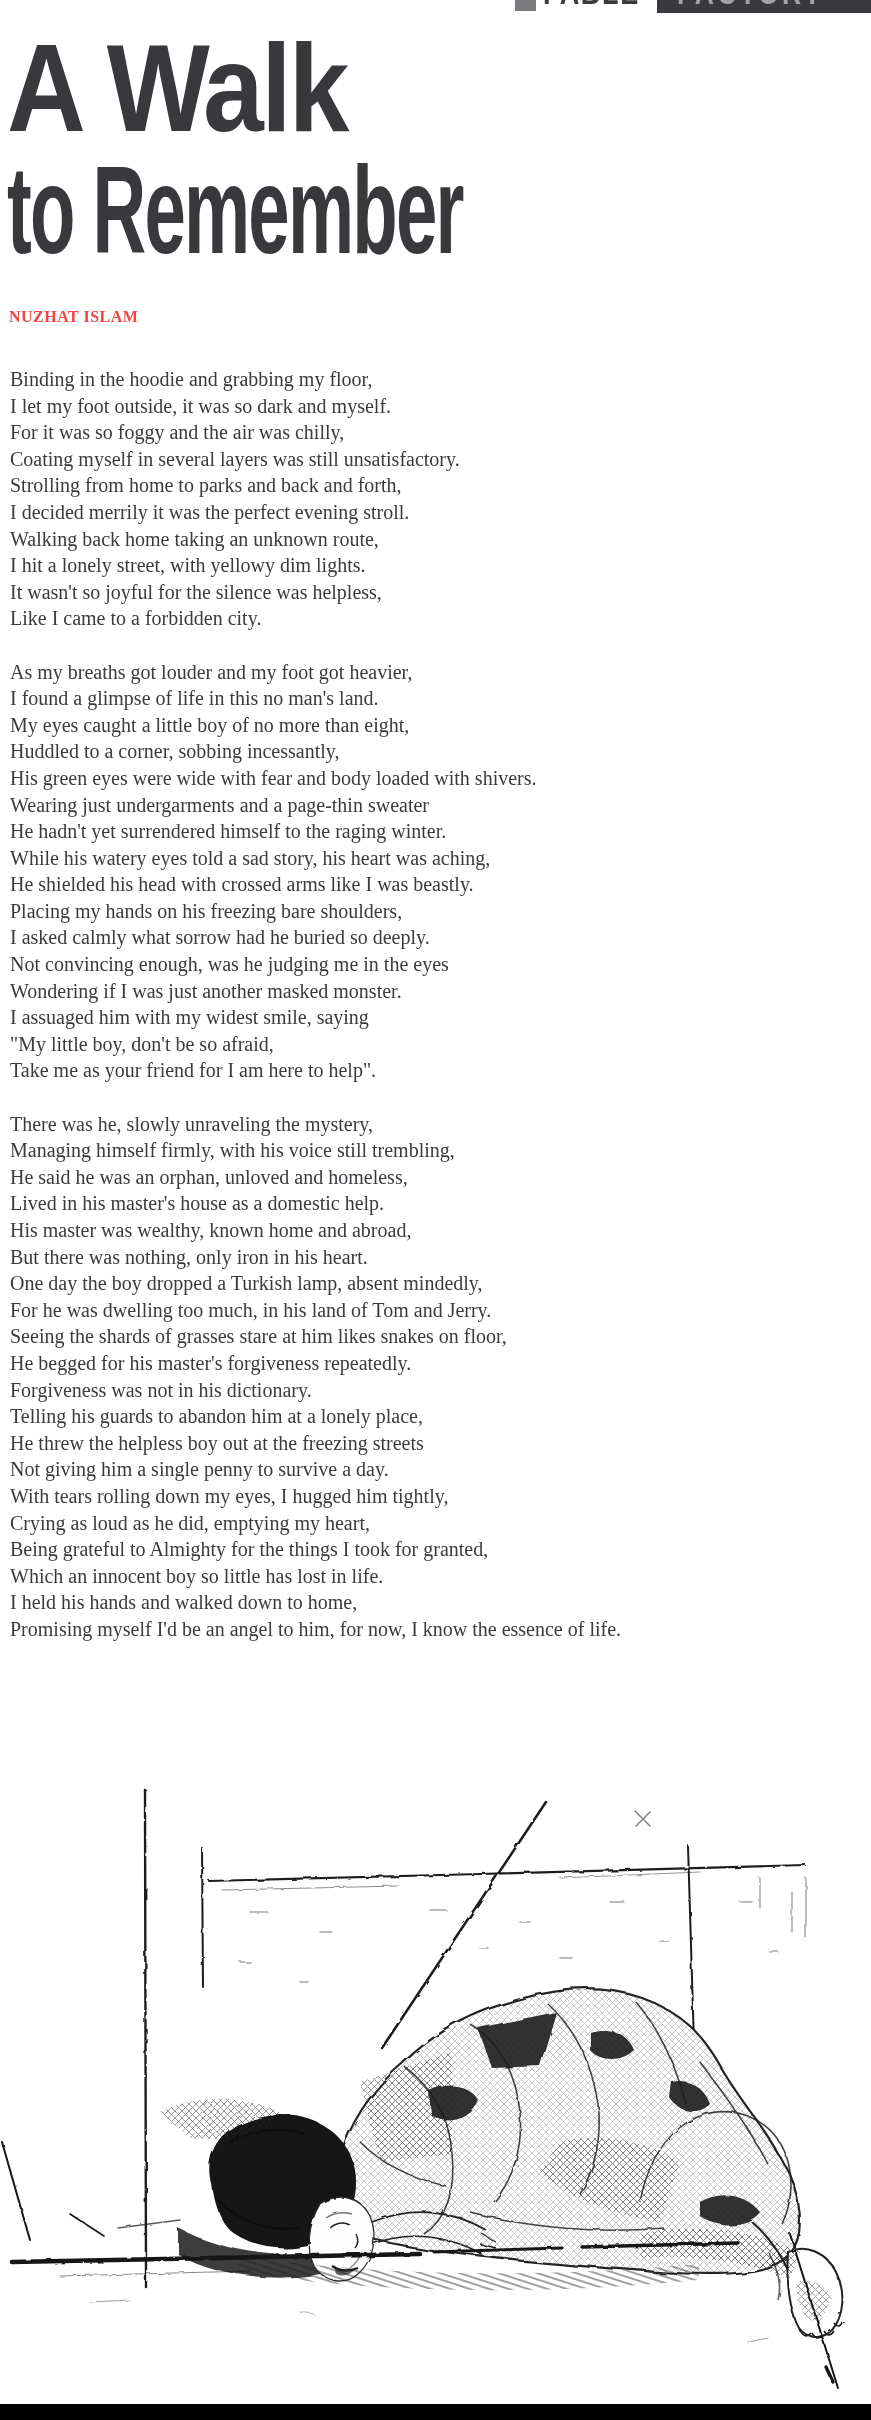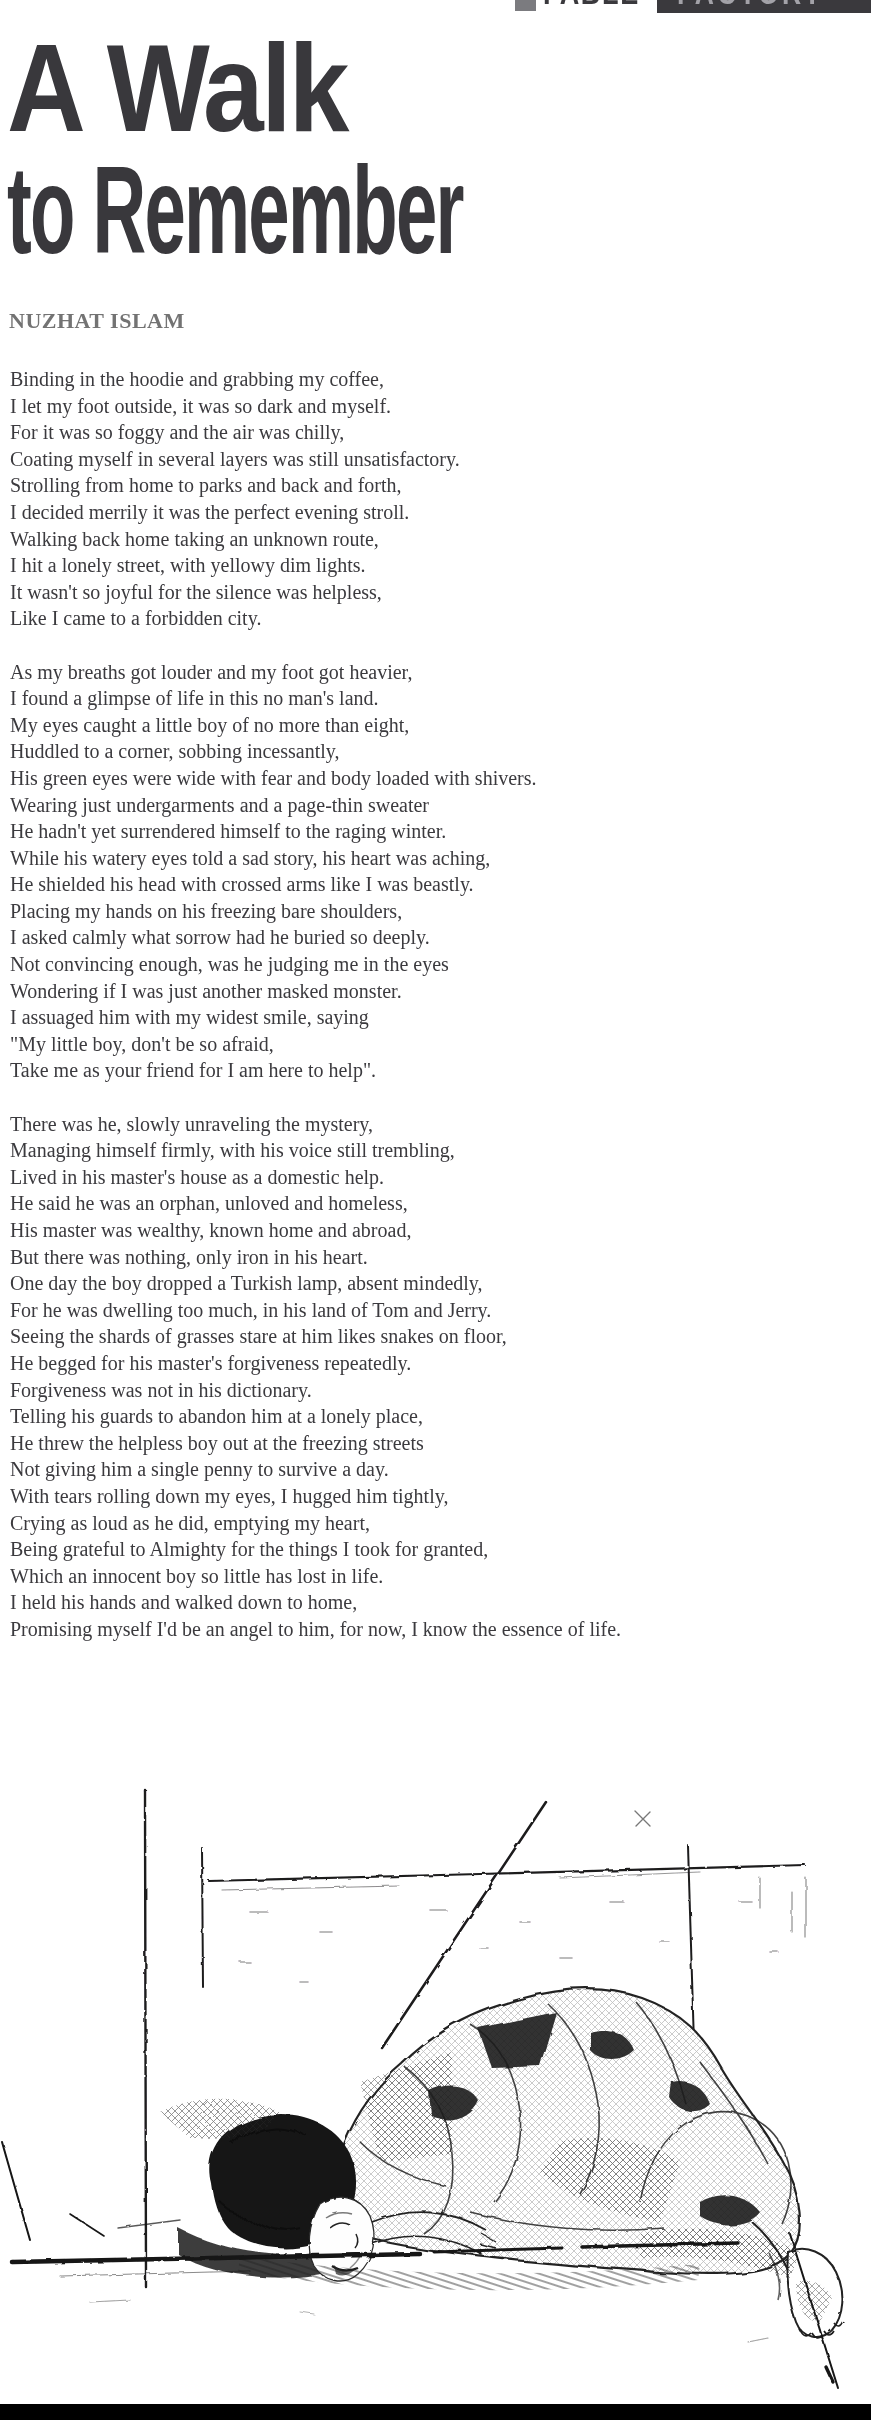--- a/index.html
+++ b/index.html
@@ -21,21 +21,21 @@
 
   
   .title-line{position:absolute;left:7px;font-family:"Liberation Sans",sans-serif;font-weight:bold;
       color:#39383c;font-size:124px;line-height:1;letter-spacing:-3px;white-space:nowrap;
       transform-origin:0 0;}
   #title1{top:26px;transform:scaleX(.88);}
   #title2{top:148px;transform:scaleX(.60);}
 
   
   .byline{position:absolute;top:308px;left:9px;font-family:"Liberation Serif",serif;
-      font-weight:bold;font-size:22px;letter-spacing:.5px;color:#737373;white-space:nowrap;}
+      font-weight:bold;font-size:16px;letter-spacing:.5px;color:#ef4444;white-space:nowrap;}
 
   
   .poem{position:absolute;top:366px;left:10px;width:840px;color:#3b3a3e;
       font-size:20px;line-height:26.6px;}
   .stanza{margin:0 0 26.6px 0;}
   .poem-line{white-space:nowrap;}
 
   
   .illus{position:absolute;top:1782px;left:0;width:871px;height:612px;}
 
@@ -55,21 +55,21 @@
   </div>
 </div>
 
 <div id="title1" class="title-line">A Walk</div>
 <div id="title2" class="title-line">to Remember</div>
 
 <div class="byline">NUZHAT ISLAM</div>
 
 <div class="poem">
     <div class="stanza">
-      <div class="poem-line">Binding in the hoodie and grabbing my coffee,</div>
+      <div class="poem-line">Binding in the hoodie and grabbing my floor,</div>
       <div class="poem-line">I let my foot outside, it was so dark and myself.</div>
       <div class="poem-line">For it was so foggy and the air was chilly,</div>
       <div class="poem-line">Coating myself in several layers was still unsatisfactory.</div>
       <div class="poem-line">Strolling from home to parks and back and forth,</div>
       <div class="poem-line">I decided merrily it was the perfect evening stroll.</div>
       <div class="poem-line">Walking back home taking an unknown route,</div>
       <div class="poem-line">I hit a lonely street, with yellowy dim lights.</div>
       <div class="poem-line">It wasn't so joyful for the silence was helpless,</div>
       <div class="poem-line">Like I came to a forbidden city.</div>
     </div>
@@ -87,22 +87,22 @@
       <div class="poem-line">I asked calmly what sorrow had he buried so deeply.</div>
       <div class="poem-line">Not convincing enough, was he judging me in the eyes</div>
       <div class="poem-line">Wondering if I was just another masked monster.</div>
       <div class="poem-line">I assuaged him with my widest smile, saying</div>
       <div class="poem-line">"My little boy, don't be so afraid,</div>
       <div class="poem-line">Take me as your friend for I am here to help".</div>
     </div>
     <div class="stanza">
       <div class="poem-line">There was he, slowly unraveling the mystery,</div>
       <div class="poem-line">Managing himself firmly, with his voice still trembling,</div>
+      <div class="poem-line">He said he was an orphan, unloved and homeless,</div>
       <div class="poem-line">Lived in his master's house as a domestic help.</div>
-      <div class="poem-line">He said he was an orphan, unloved and homeless,</div>
       <div class="poem-line">His master was wealthy, known home and abroad,</div>
       <div class="poem-line">But there was nothing, only iron in his heart.</div>
       <div class="poem-line">One day the boy dropped a Turkish lamp, absent mindedly,</div>
       <div class="poem-line">For he was dwelling too much, in his land of Tom and Jerry.</div>
       <div class="poem-line">Seeing the shards of grasses stare at him likes snakes on floor,</div>
       <div class="poem-line">He begged for his master's forgiveness repeatedly.</div>
       <div class="poem-line">Forgiveness was not in his dictionary.</div>
       <div class="poem-line">Telling his guards to abandon him at a lonely place,</div>
       <div class="poem-line">He threw the helpless boy out at the freezing streets</div>
       <div class="poem-line">Not giving him a single penny to survive a day.</div>

